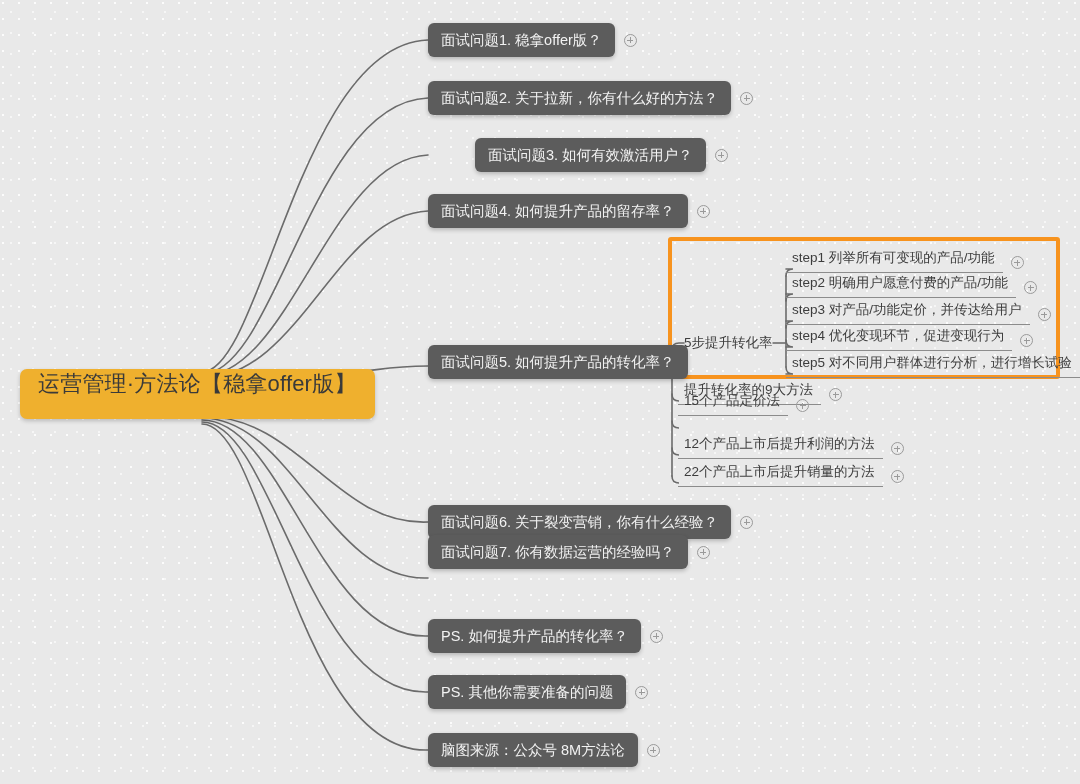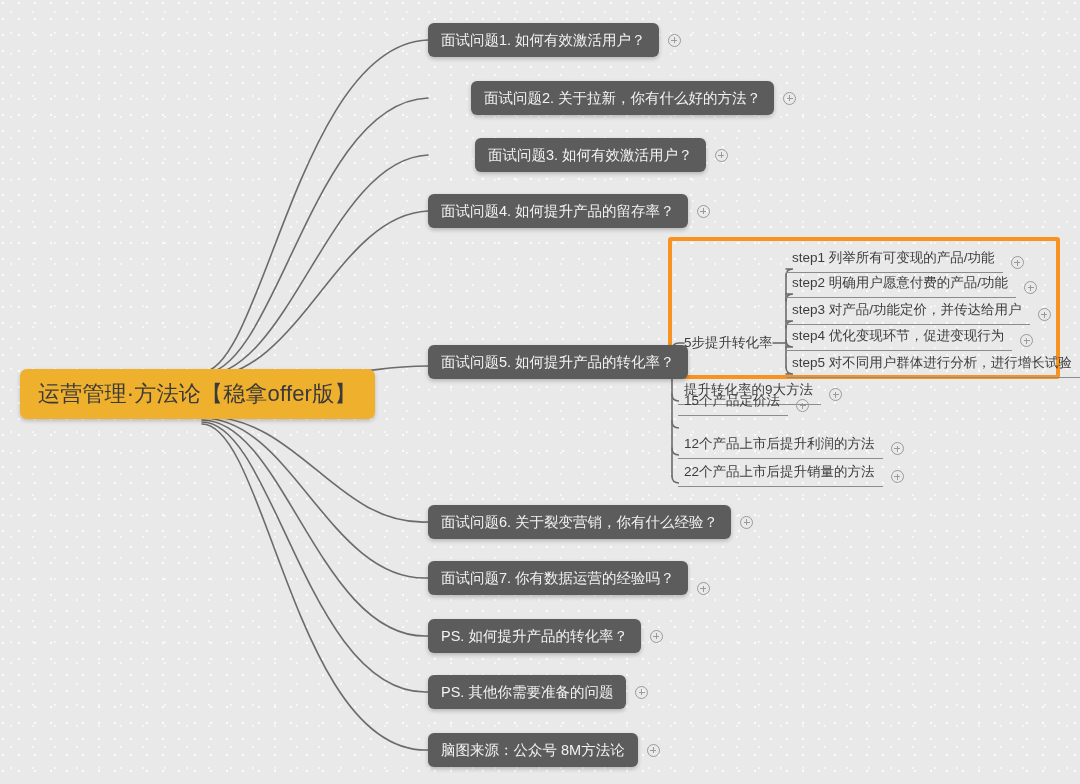--- a/index.html
+++ b/index.html
@@ -35,21 +35,20 @@
 
   
   #root-node {
     position: absolute;
     left: 20px;
     top: 369px;
     height: 50px;
     box-sizing: border-box;
     padding: 0 18px;
     display: flex;
-    align-items: center;
     background: #efb02e;
     border-radius: 7px;
     box-shadow: 0 2px 4px rgba(0,0,0,0.20);
     z-index: 5;
   }
   #root-label {
     font-size: 22px;
     color: #3a3a3a;
     white-space: nowrap;
     letter-spacing: 0.2px;
@@ -187,26 +186,26 @@
     </svg>
 
   <div id="highlight-frame"></div>
 
   <div id="root-node">
     <span id="root-label">运营管理·方法论【稳拿offer版】</span>
   </div>
 
   <div class="branch" style="left:428px; top:23px;">
     <div class="pill">
-      <span class="txt">面试问题1. 如何有效激活用户？</span>
-    </div>
-    <span class="plus"></span>
-  </div>
-
-  <div class="branch" style="left:428px; top:81px;margin-left:43px;">
+      <span class="txt">面试问题1. 稳拿offer版？</span>
+    </div>
+    <span class="plus"></span>
+  </div>
+
+  <div class="branch" style="left:428px; top:81px;">
     <div class="pill">
       <span class="txt">面试问题2. 关于拉新，你有什么好的方法？</span>
     </div>
     <span class="plus"></span>
   </div>
 
   <div class="branch" style="left:428px; top:138px;padding-left:47px;">
     <div class="pill">
       <span class="txt">面试问题3. 如何有效激活用户？</span>
     </div>
@@ -226,21 +225,21 @@
     </div>
   </div>
 
   <div class="branch" style="left:428px; top:505px;">
     <div class="pill">
       <span class="txt">面试问题6. 关于裂变营销，你有什么经验？</span>
     </div>
     <span class="plus"></span>
   </div>
 
-  <div class="branch" style="left:428px; top:561px;align-items:flex-end;">
+  <div class="branch" style="left:428px; top:535px;">
     <div class="pill">
       <span class="txt">面试问题7. 你有数据运营的经验吗？</span>
     </div>
     <span class="plus"></span>
   </div>
 
   <div class="branch" style="left:428px; top:619px;">
     <div class="pill">
       <span class="txt">PS. 如何提升产品的转化率？</span>
     </div>

